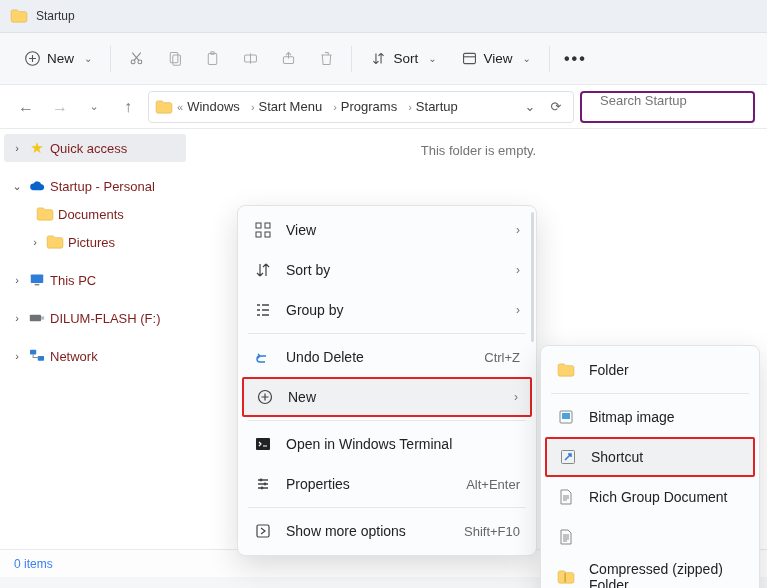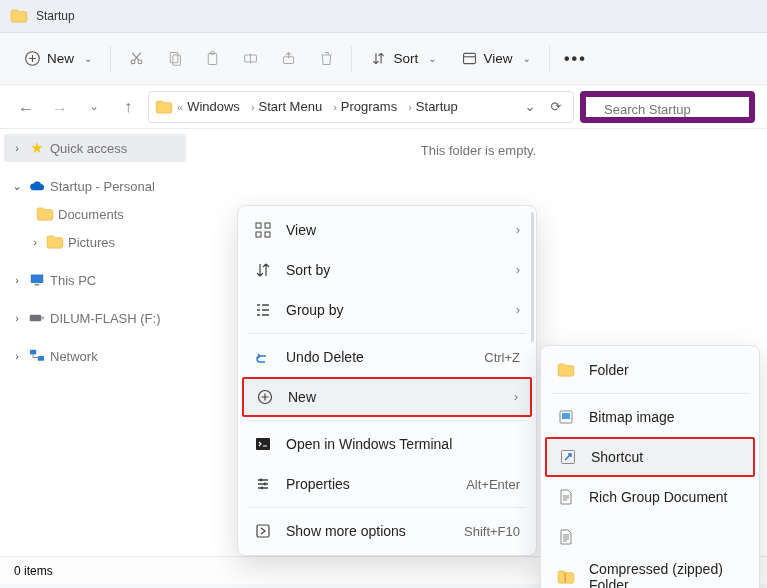--- a/index.html
+++ b/index.html
@@ -16,38 +16,38 @@
 .sep { width: 1px; height: 26px; background: #e1e3e7; margin: 0 4px; }
 .chev-sm { font-size: 10px; color: #666; margin-left: 4px; }
 
 .navbar { height: 44px; background: #fff; display: flex; align-items: center; padding: 0 12px; gap: 6px; border-bottom: 1px solid #e8eaed; }
 .navbtn { width: 28px; height: 28px; display: flex; align-items: center; justify-content: center; color: #777; border-radius: 4px; }
 .addr { flex: 1; height: 32px; border: 1px solid #dfe1e5; border-radius: 4px; display: flex; align-items: center; padding: 0 6px; background: #fff; gap: 4px; font-size: 13px; color: #333; }
 .addr .crumb { display: flex; align-items: center; gap: 11px; }
 .addr .arr { color: #888; font-size: 11px; }
 .addr .spacer { flex: 1; }
 .addr .addrbtn { color: #666; width: 22px; text-align: center; }
-.search { width: 175px; height: 32px; border: 6px solid #701a75; border-radius: 4px; display: flex; align-items: flex-end; padding: 0 10px; gap: 8px; color: #777; font-size: 13px; background: #fff; }
+.search { width: 175px; height: 32px; border: 2px solid #701a75; border-radius: 4px; display: flex; align-items: flex-start; padding: 0 10px; gap: 8px; color: #777; font-size: 13px; background: #fff; }
 .search input { border: none; outline: none; font-size: 13px; flex: 1; color: #333; background: transparent; }
 
 .main { display: flex; height: calc(100% - 33px - 52px - 44px - 28px); background: #fff; }
 .sidebar { width: 190px; padding: 5px 4px; background: #fff; font-size: 13px; }
 .sbrow { display: flex; align-items: center; height: 28px; padding-left: 6px; gap: 4px; border-radius: 3px; }
 .sbrow.sel { background: #eaecef; }
 .sbrow .exp { width: 14px; color: #555; font-size: 11px; display: flex; justify-content: center; }
 .sbrow .ic { width: 18px; height: 18px; display: flex; align-items: center; justify-content: center; }
-.sbrow .txt { color: #737373; }
+.sbrow .txt { color: #7f1d1d; }
 .sbrow.indent1 { padding-left: 24px; }
 .sbrow.indent2 { padding-left: 32px; }
 .gap { height: 10px; }
 
 .content { flex: 1; position: relative; }
 .empty { position: absolute; top: 14px; left: 0; right: 0; text-align: center; color: #737373; font-size: 13px; }
 
-.status { position: absolute; bottom: 4px; left: 0; right: 0; height: 28px; background: #fdfdfe; border-top: 1px solid #e8eaed; display: flex; align-items: center; padding: 0 14px; font-size: 12px; color: #000000; }
+.status { position: absolute; bottom: 11px; left: 0; right: 0; height: 28px; background: #fdfdfe; border-top: 1px solid #e8eaed; display: flex; align-items: center; padding: 0 14px; font-size: 12px; color: #3b82f6; }
 
 .ctxmenu { position: absolute; background: #fbfcfd; border: 1px solid #e1e3e7; border-radius: 8px; box-shadow: 0 10px 30px rgba(0,0,0,.14); padding: 4px; font-size: 14px; }
 .ctx1 { left: 237px; top: 205px; width: 300px; }
 .ctx2 { left: 540px; top: 345px; width: 220px; }
 .mrow { height: 40px; display: flex; align-items: center; padding: 0 12px; border-radius: 4px; gap: 14px; color: #222; position: relative; }
 .mrow .mic { width: 18px; height: 18px; display: flex; align-items: center; justify-content: center; color: #444; }
 .mrow .mlabel { flex: 1; }
 .mrow .mhint { font-size: 13px; color: #666; }
 .mrow .marr { color: #777; font-size: 12px; }
 .mrow.hov { background: #f0f1f3; }

